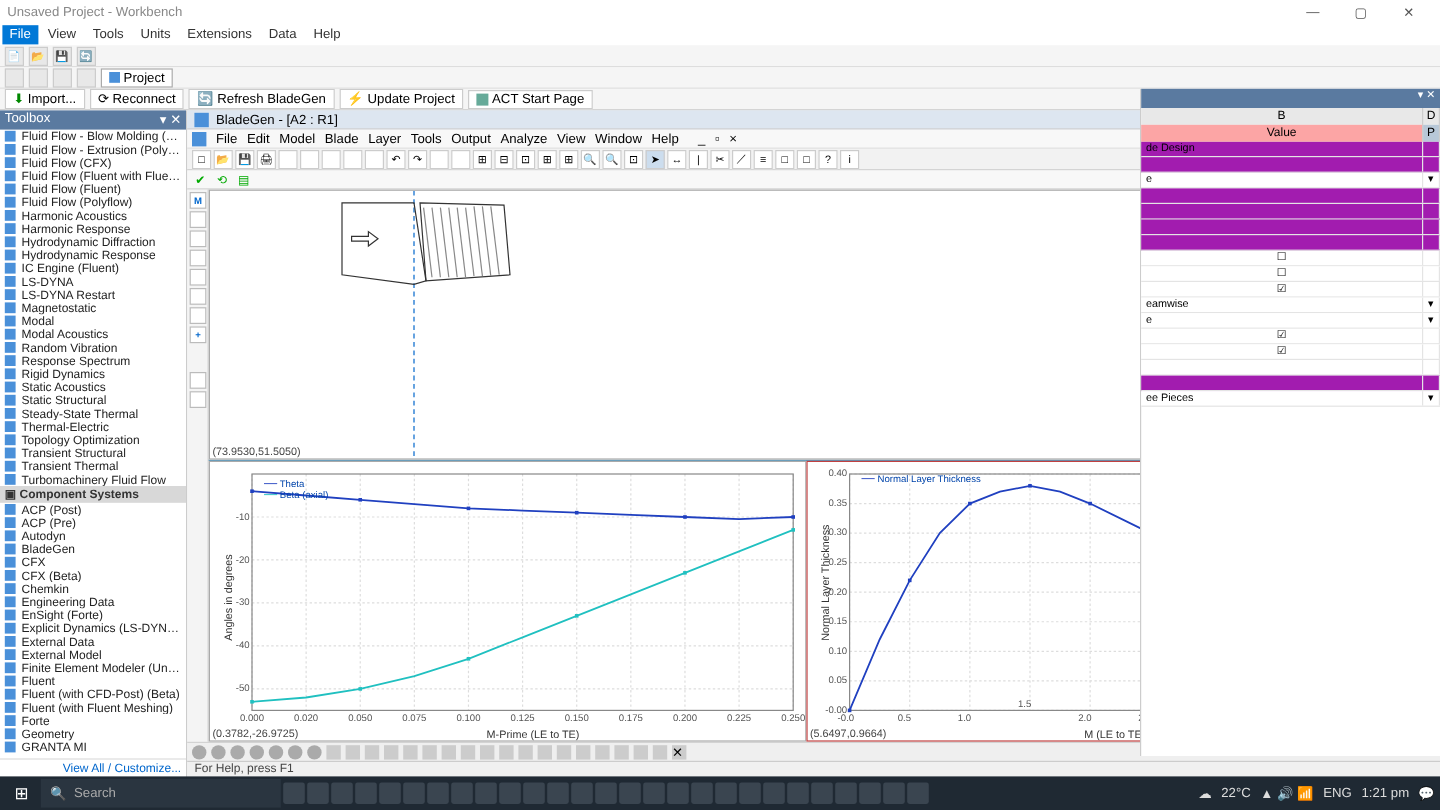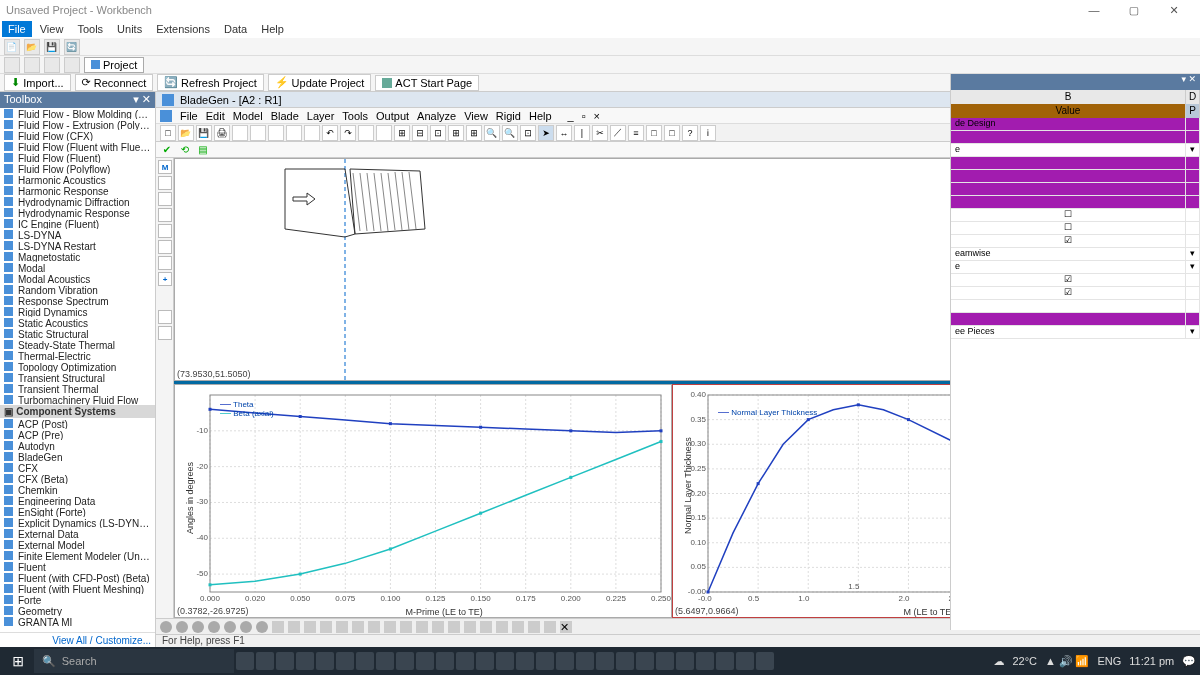--- a/index.html
+++ b/index.html
@@ -37,21 +37,21 @@
 .inner-menu { height: 16px; background: #f8f8f8; display: flex; align-items: center; padding: 0 4px; gap: 8px; font-size: 11px; border-bottom: 1px solid #ddd; }
 .inner-toolbar { height: 18px; background: #f2f2f2; display: flex; align-items: center; padding: 0 4px; gap: 2px; border-bottom: 1px solid #ccc; }
 .inner-toolbar .ib { width: 16px; height: 16px; border: 1px solid #ccc; background: #fff; font-size: 9px; display: flex; align-items: center; justify-content: center; }
 .inner-toolbar2 { height: 16px; background: #f8f8f8; display: flex; align-items: center; padding: 0 4px; gap: 4px; border-bottom: 1px solid #ccc; }
 .inner-toolbar2 .ib { width: 14px; height: 14px; font-size: 10px; display: flex; align-items: center; justify-content: center; color: #0a0; }
 
 .viewports { flex: 1; display: flex; position: relative; }
 .vp-left-tools { width: 18px; background: #f4f4f4; border-right: 1px solid #ccc; display: flex; flex-direction: column; gap: 2px; padding: 2px; }
 .vp-left-tools .lt { width: 14px; height: 14px; border: 1px solid #bbb; background: #fff; font-size: 8px; display: flex; align-items: center; justify-content: center; }
 .vp-body { flex: 1; display: flex; flex-direction: column; }
-.vp-top { height: 226px; display: flex; border-bottom: 3px solid #0369a1; }
+.vp-top { height: 226px; display: flex; border-bottom: 1px solid #0369a1; }
 .vp-bot { flex: 1; display: flex; }
 .vp-panel { flex: 1; background: #fff; border: 1px solid #aaa; position: relative; overflow: hidden; }
 .vp-right-tools { width: 30px; background: #f4f4f4; border-left: 1px solid #ccc; display: flex; flex-direction: column; gap: 2px; padding: 2px; }
 .vp-right-tools .rt { width: 12px; height: 12px; border: 1px solid #bbb; background: #fff; font-size: 7px; display: inline-flex; align-items: center; justify-content: center; }
 .vp-right-tools .rrow { display: flex; gap: 2px; }
 
 .coord-label { position: absolute; font-size: 9px; color: #444; background: #fff; }
 
 .bottom-icons { height: 16px; background: #efefef; border-top: 1px solid #ccc; display: flex; align-items: center; padding: 0 4px; gap: 4px; }
 .bottom-icons .bi { width: 12px; height: 12px; border-radius: 50%; background: #aaa; }
@@ -127,21 +127,21 @@
   <span class="tab">
       <span style="color:#080">⬇</span>
       <span>Import...</span>
     </span>
   <span class="tab">
       <span>⟳</span>
       <span>Reconnect</span>
     </span>
   <span class="tab">
       <span>🔄</span>
-      <span>Refresh Project</span>
+      <span>Refresh BladeGen</span>
     </span>
   <span class="tab">
       <span>⚡</span>
       <span>Update Project</span>
     </span>
   <span class="tab">
       <span class="ico"></span>
       <span>ACT Start Page</span>
     </span>
 </div>
@@ -218,21 +218,21 @@
       <span style="width:12px;height:12px;background:#4a90d9;display:inline-block"></span>
       <span>File</span>
       <span>Edit</span>
       <span>Model</span>
       <span>Blade</span>
       <span>Layer</span>
       <span>Tools</span>
       <span>Output</span>
       <span>Analyze</span>
       <span>View</span>
-      <span>Rigid</span>
+      <span>Window</span>
       <span>Help</span>
       <span class="spacer"></span>
       <span>_</span>
       <span>▫</span>
       <span>×</span>
     </div>
     <div class="inner-toolbar">
       <span class="ib">□</span>
       <span class="ib">📂</span>
       <span class="ib">💾</span>
@@ -410,21 +410,21 @@
               <div class="tick" style="right:463px;top:177.375px">0.05</div>
               <div class="tick" style="right:463px;top:152.75px">0.10</div>
               <div class="tick" style="right:463px;top:128.125px">0.15</div>
               <div class="tick" style="right:463px;top:103.5px">0.20</div>
               <div class="tick" style="right:463px;top:78.875px">0.25</div>
               <div class="tick" style="right:463px;top:54.25000000000003px">0.30</div>
               <div class="tick" style="right:463px;top:29.62500000000003px">0.35</div>
               <div class="tick" style="right:463px;top:5px">0.40</div>
               <div class="axis-label-x" style="left:230.5px;top:222px">M (LE to TE)</div>
               <div class="axis-label-y" style="left:10px;top:148.5px">Normal Layer Thickness</div>
-              <div class="legend" style="left:45px;top:20px"><span style="color:#2040c0">—</span> Normal Layer Thickness</div>
+              <div class="legend" style="left:45px;top:8px"><span style="color:#2040c0">—</span> Normal Layer Thickness</div>
               <div class="coord-label" style="bottom:1px;left:2px">(5.6497,0.9664)</div>
             </div>
         </div>
       </div>
 
       <div class="vp-right-tools">
         <div class="rrow">
             <span class="rt"></span>
             <span class="rt"></span>
           </div>
@@ -516,21 +516,21 @@
 <div class="props-panel">
   <div class="props-header">
     <span style="flex:1"></span>
       <span style="color:#fff;padding:0 4px;font-size:9px">▾ ✕</span>
   </div>
   <div class="props-header2">
     <div class="props-col">B</div>
     <div class="props-col" style="flex:0 0 14px">D</div>
   </div>
   <div class="props-header2">
-    <div class="props-col" style="background:#a16207">Value</div>
+    <div class="props-col" style="background:#fca5a5">Value</div>
     <div class="props-col" style="flex:0 0 14px;background:#b8c8d8">P</div>
   </div>
   <div class="props-row grey">
       <div class="props-cell">de Design</div>
       <div class="props-cell" style="flex:0 0 14px"></div>
     </div>
   <div class="props-row grey">
       <div class="props-cell"></div>
       <div class="props-cell" style="flex:0 0 14px"></div>
     </div>
@@ -640,16 +640,16 @@
   <div class="ticon"></div>
   <div class="ticon"></div>
   <div class="ticon"></div>
   <div class="ticon"></div>
   <span class="spacer"></span>
   <div class="tray">
     <span>☁</span>
     <span>22°C</span>
     <span>▲ 🔊 📶</span>
     <span>ENG</span>
-    <span>11:21 pm</span>
+    <span>1:21 pm</span>
     <span>💬</span>
   </div>
 </div>
 
 </body></html>

